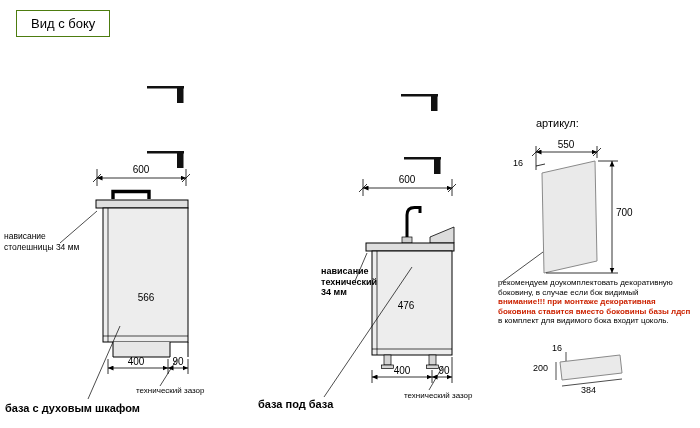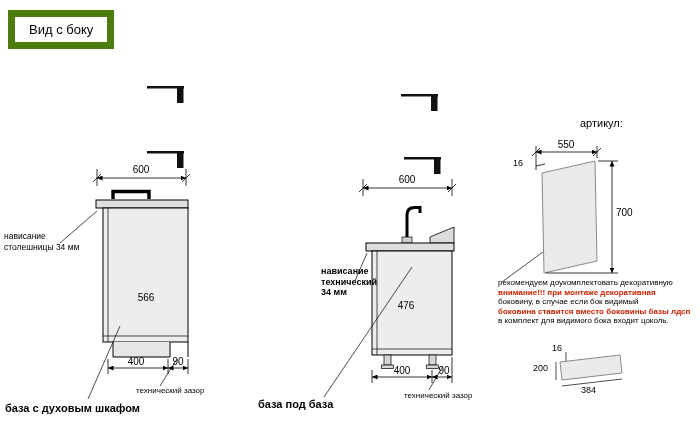--- a/index.html
+++ b/index.html
@@ -7,22 +7,22 @@
         font-family:"Liberation Sans",sans-serif;}
   svg{position:absolute;left:0;top:0;}
   .t{position:absolute;color:#000;white-space:nowrap;font-family:"Liberation Sans",sans-serif;}
   .c{text-align:center;}
   .dim{font-size:10px;}
   .dim-s{font-size:9px;}
   .small8{font-size:8px;}
   .overhang-left{font-size:8.5px;line-height:10.5px;}
   .overhang-mid{font-size:9px;line-height:10.5px;font-weight:bold;}
   .label-bold{font-size:11px;font-weight:bold;}
-  .heading{font-size:11px;margin-left:44px;}
-  .title-box{left:8px;top:10px;border:7px solid #4d7c0f;padding:5px 14px;font-size:13px;background:#fff;}
+  .heading{font-size:11px;}
+  .title-box{left:16px;top:10px;border:1px solid #4d7c0f;padding:5px 14px;font-size:13px;background:#fff;}
   .notes{font-size:8px;line-height:9.6px;}
   .nl{display:block;white-space:nowrap;}
   .red{color:#cc2200;font-weight:bold;}
 </style>
 </head>
 <body>
 
 <div id="root">
 
 <svg width="700" height="428" viewBox="0 0 700 428">
@@ -178,22 +178,22 @@
 <div class="t small8" style="left:404px;top:391px">технический зазор</div>
 <div class="t label-bold" style="left:258px;top:398px">база под база</div>
 
 <div class="t heading" style="left:536px;top:117px">артикул:</div>
 <div class="t dim c" style="left:546px;top:139px;width:40px">550</div>
 <div class="t dim-s" style="left:513px;top:158px">16</div>
 <div class="t dim" style="left:616px;top:207px">700</div>
 
 <div class="t notes" style="left:498px;top:278px">
   <span class="nl">рекомендуем доукомплектовать декоративную</span>
+  <span class="nl">боковину, в случае если бок видимый</span>
   <span class="nl red">внимание!!! при монтаже декоративная</span>
-  <span class="nl">боковину, в случае если бок видимый</span>
   <span class="nl red">боковина ставится вместо боковины базы лдсп</span>
   <span class="nl">в комплект для видимого бока входит цоколь.</span>
 </div>
 
 <div class="t dim-s" style="left:552px;top:343px">16</div>
 <div class="t dim-s" style="left:533px;top:363px">200</div>
 <div class="t dim-s" style="left:581px;top:385px">384</div>
 
 </div>
 

